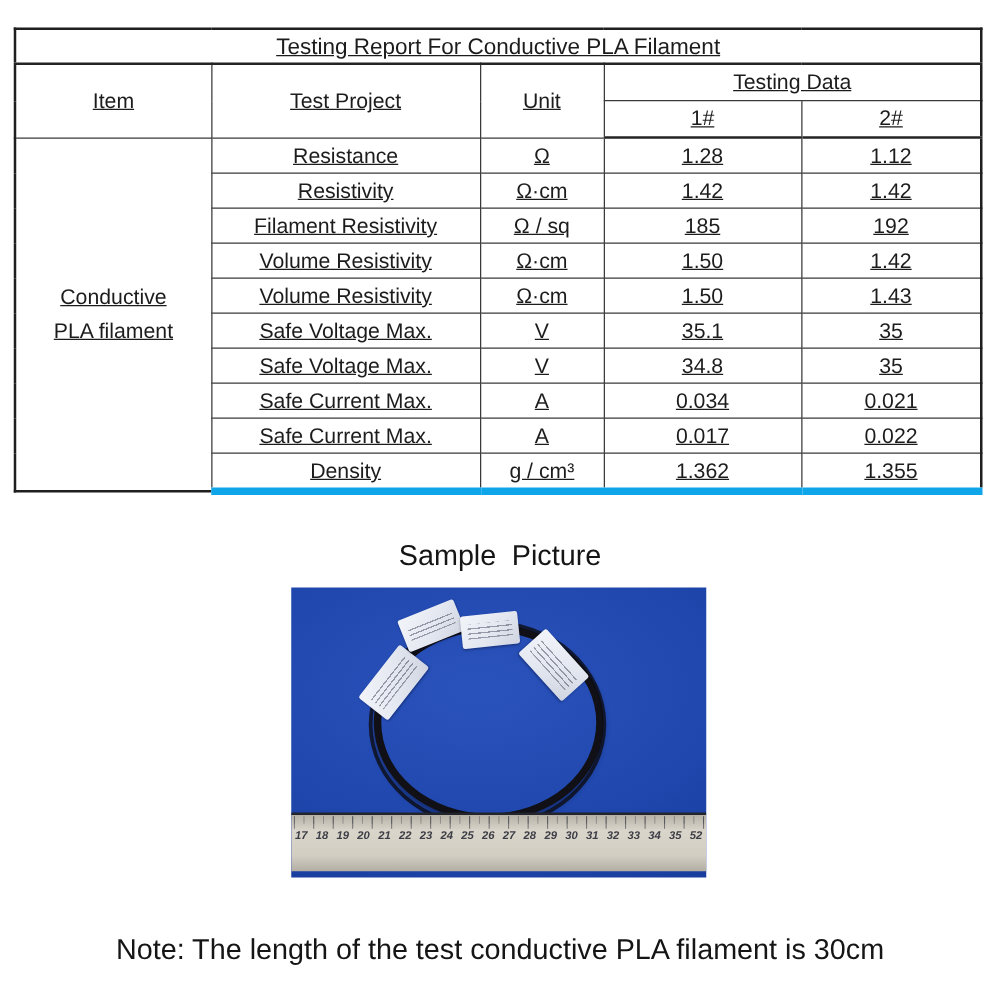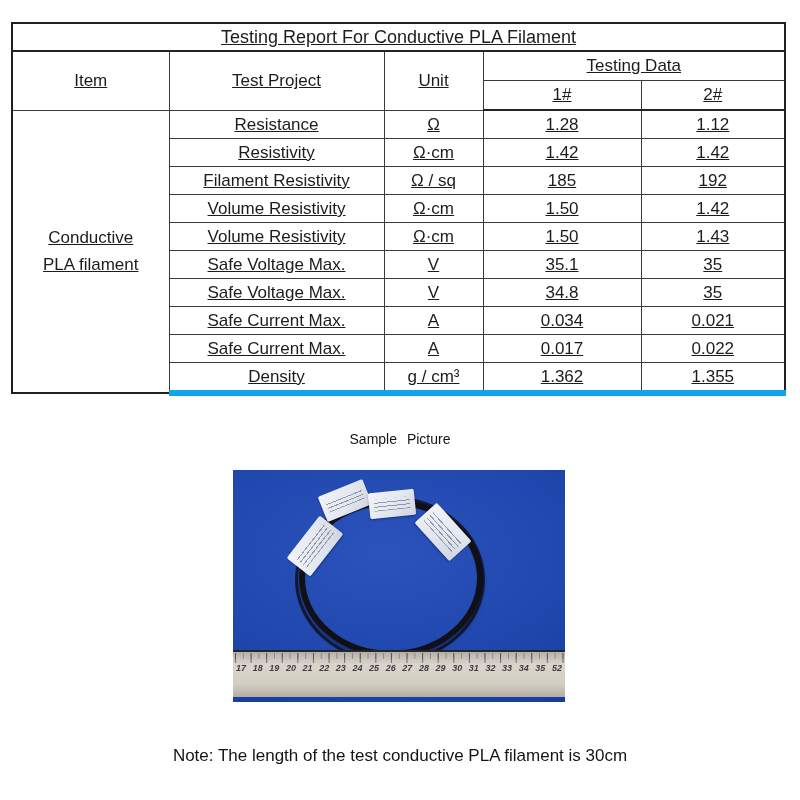--- a/index.html
+++ b/index.html
@@ -25,21 +25,21 @@
   tr.r-title td{height:26px;font-size:18px;border-bottom:2px solid #242424;}
   tr.r-head1 td{height:28px;}
   tr.r-head2 td{height:28px;border-bottom:2px solid #242424;}
   tr.r-data td{height:27px;}
   td.item-cell span{display:block;line-height:27px;}
   table.report tr.r-data:last-child td{border-bottom:6px solid #0ea5e9;}
 
   
   .sample-heading{
     position:absolute;left:0;top:431px;width:800px;text-align:center;
-    font-size:14px;word-spacing:6px;color:#151515;
+    font-size:23px;word-spacing:6px;color:#151515;
   }
   .photo{
     position:absolute;left:233px;top:470px;width:332px;height:232px;
     background:radial-gradient(130% 105% at 45% 35%,
       #2b53bc 0%, #1f47ad 45%, #183d9d 75%, #12348c 100%);
     overflow:hidden;
   }
   .coil{
     position:absolute;left:66px;top:29px;width:172px;height:146px;
     border:6px solid #101016;border-radius:50%;
@@ -80,21 +80,21 @@
   .ruler-numbers{
     position:absolute;left:0;right:0;top:11px;
     display:flex;justify-content:space-between;padding:0 3px;
     font-size:9px;font-style:italic;font-weight:600;color:#3c3d46;
   }
   .ruler-numbers span{flex:0 0 auto;}
 
   
   .note{
     position:absolute;left:0;top:746px;width:800px;text-align:center;
-    font-size:17px;color:#151515;
+    font-size:23px;color:#151515;
   }
 </style>
 </head>
 <body>
 
 <table class="report">
   <colgroup>
     <col style="width:157px">
       <col style="width:215px">
       <col style="width:99px">

